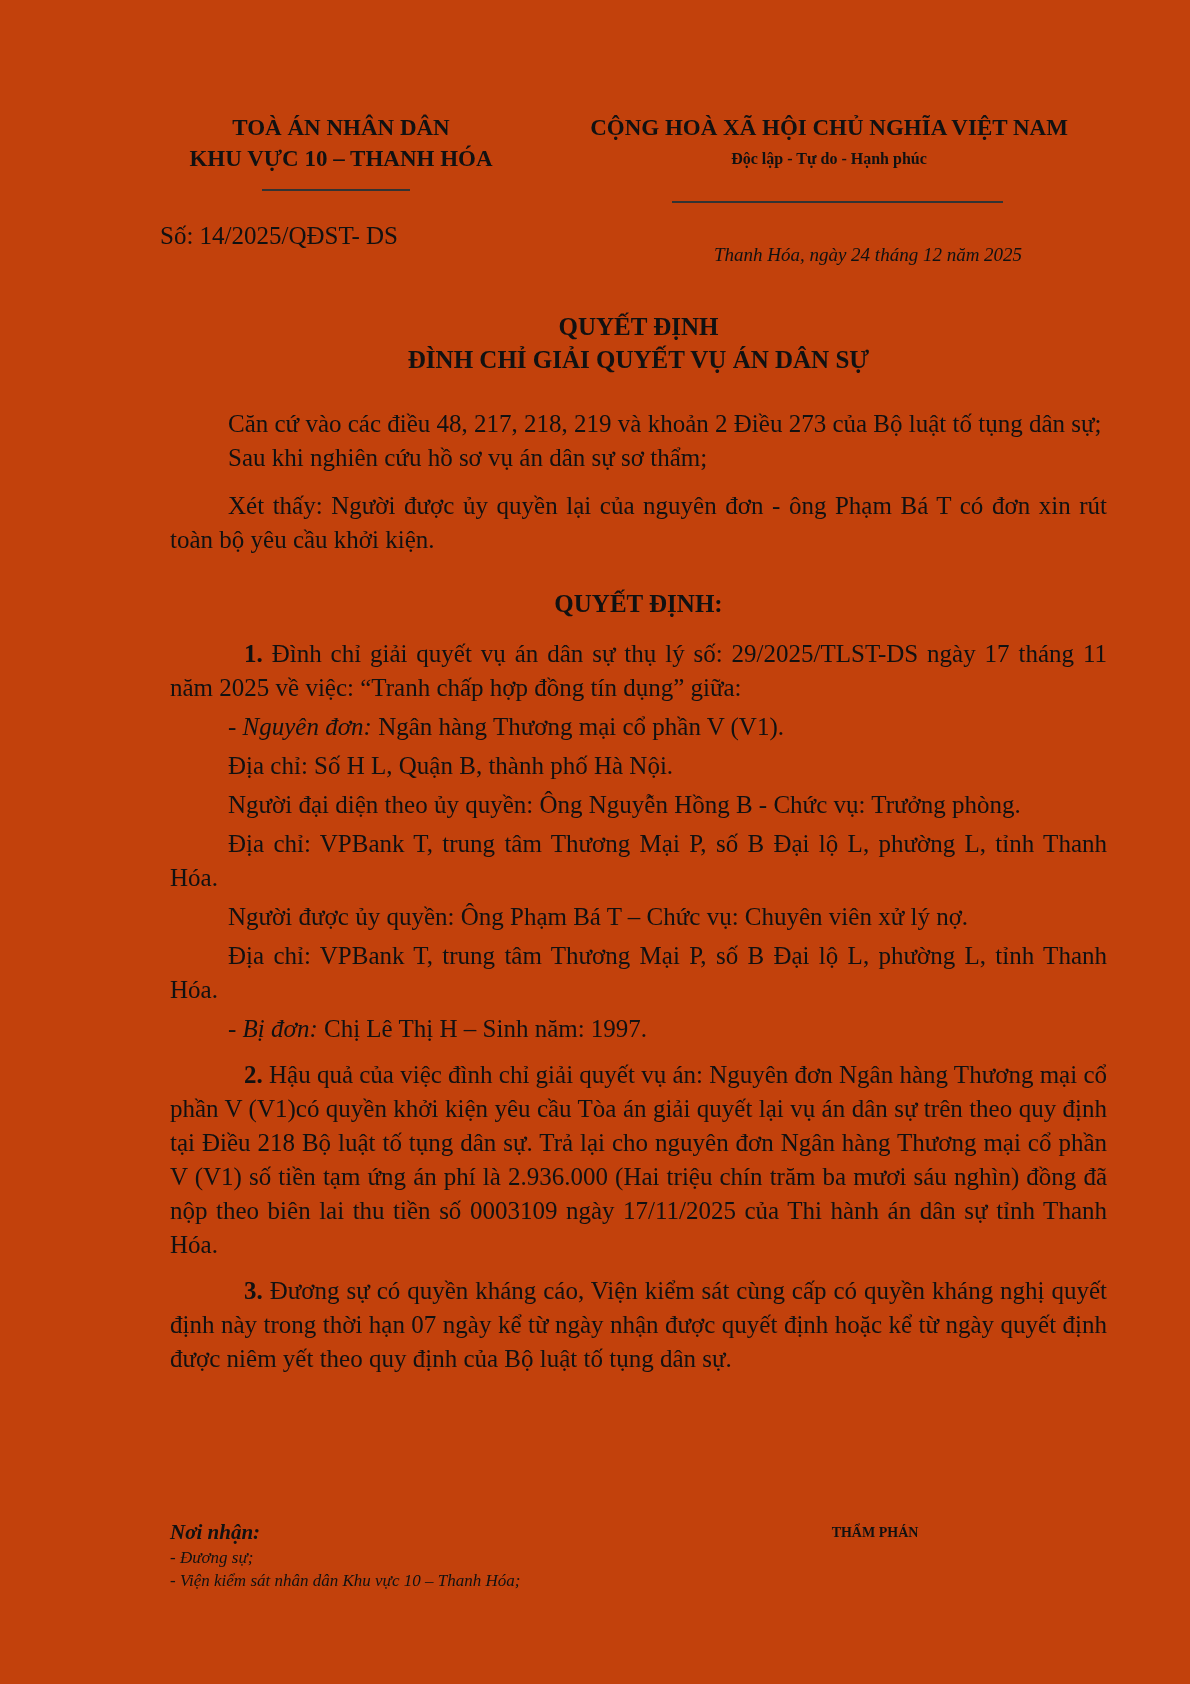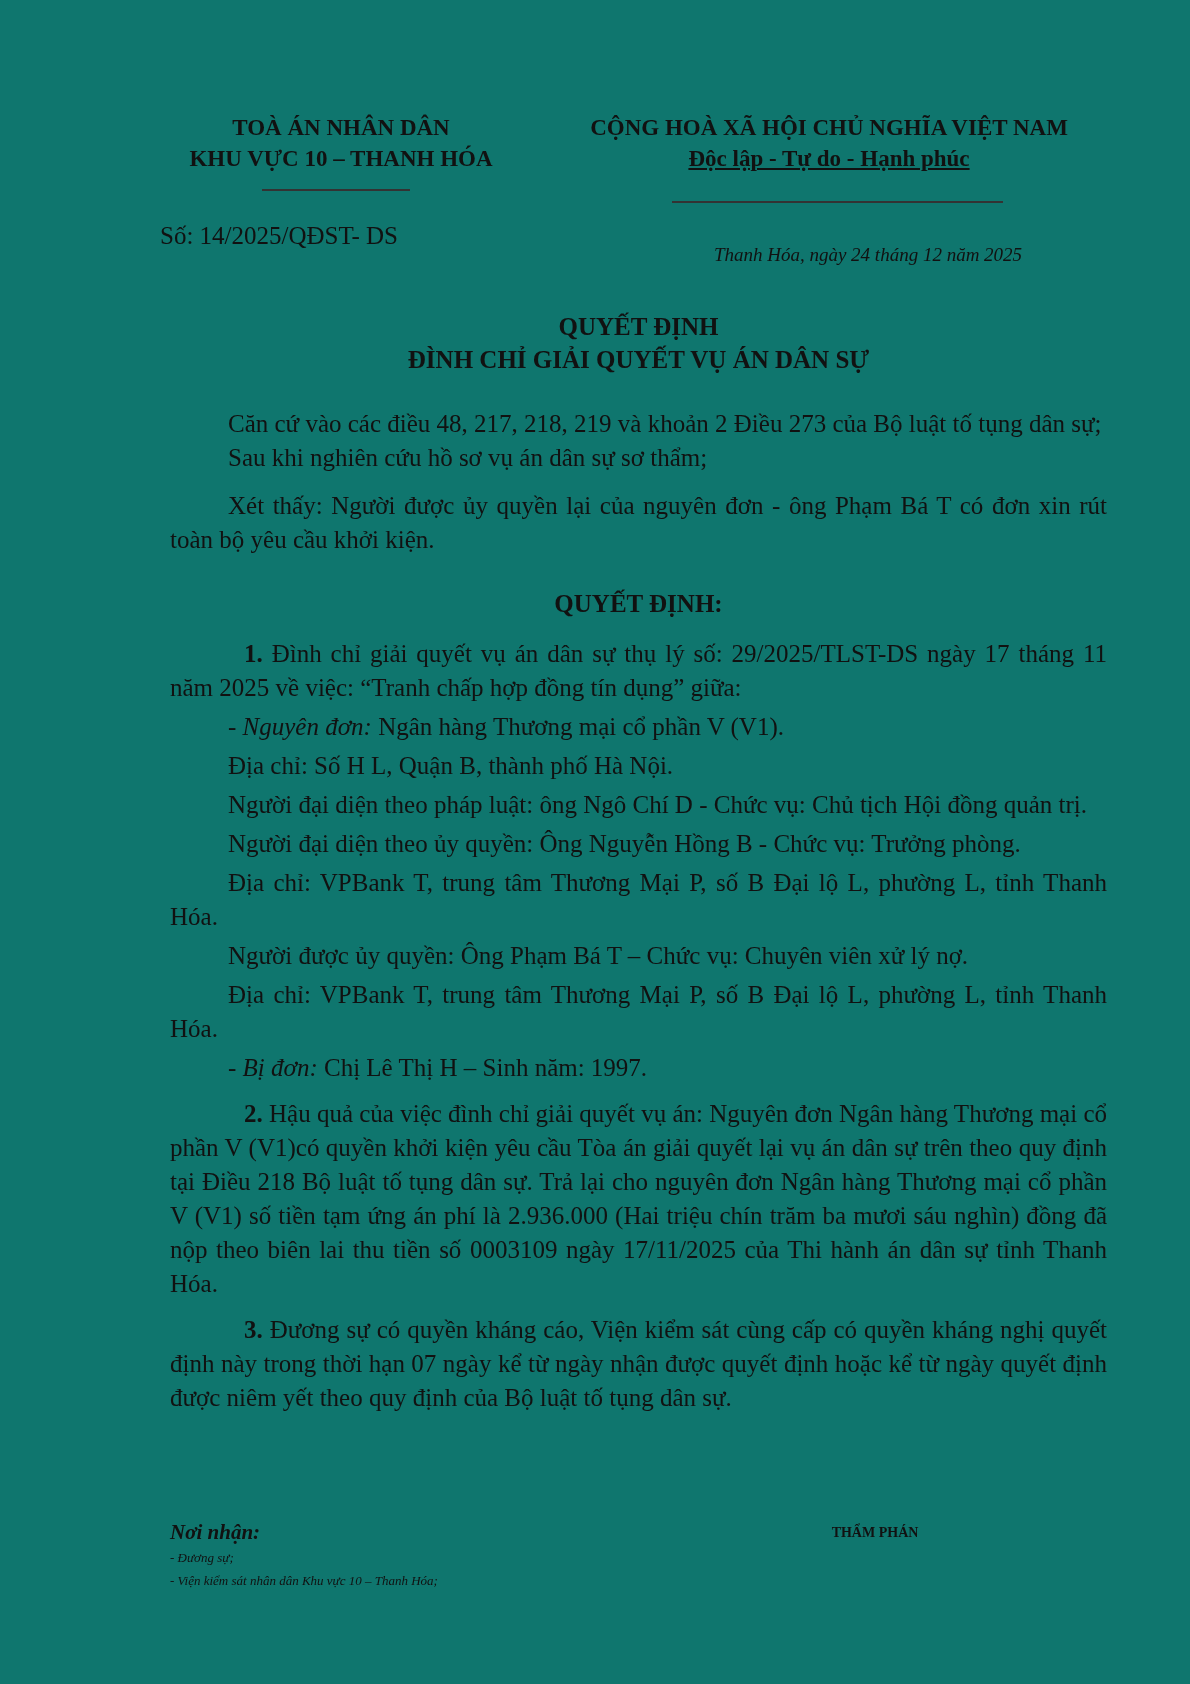--- a/index.html
+++ b/index.html
@@ -1,24 +1,24 @@
 <!DOCTYPE html>
 <html><head>
   <meta charset="utf-8">
   <style>
     html, body { margin: 0; padding: 0; background: #ffffff; }
     body { width: 1190px; height: 1684px; position: relative; overflow: hidden;
            font-family: "Liberation Serif", "DejaVu Serif", serif; color: #111111; }
-    .page { position: absolute; left: 0; top: 0; width: 1190px; height: 1684px; background: #0f766e; }
+    .page { position: absolute; left: 0; top: 0; width: 1190px; height: 1684px; background: #c2410c; }
 
     .hdr-left { position: absolute; left: 160px; top: 112px; width: 362px; text-align: center;
                 font-weight: bold; font-size: 23px; line-height: 31px; }
     .hdr-right { position: absolute; left: 570px; top: 112px; width: 518px; text-align: center;
                  font-weight: bold; font-size: 23px; line-height: 31px; }
-    .hdr-right .motto { font-size: 23px; text-decoration: underline; }
+    .hdr-right .motto { font-size: 16px; }
     .rule { position: absolute; height: 2px; background: #333; }
     .rule-left { left: 262px; top: 189px; width: 148px; }
     .rule-right { left: 672px; top: 201px; width: 331px; }
 
     .docno { position: absolute; left: 160px; top: 221px; width: 362px; text-align: left;
              font-size: 25px; line-height: 30px; }
     .docdate { position: absolute; left: 630px; top: 240px; width: 476px; text-align: center;
                font-size: 19px; line-height: 30px; font-style: italic; }
 
     .title { position: absolute; left: 170px; top: 310px; width: 937px; text-align: center;
@@ -29,21 +29,21 @@
     .body p.gap { margin-top: 14px; }
     .body .heading { text-align: center; text-indent: 0; font-weight: bold; margin: 30px 0 16px 0; }
     .body .item { text-indent: 74px; }
     .body .item.gap2 { margin-top: 12px; }
     .body .item b { font-weight: bold; }
     .body i { font-style: italic; }
     .body p.sp { margin-top: 5px; }
 
     .footer-left { position: absolute; left: 170px; top: 1518px; width: 520px; }
     .recv-title { font-style: italic; font-weight: bold; font-size: 21px; line-height: 28px; }
-    .recv-item { font-style: italic; font-size: 13px; line-height: 23px; }
+    .recv-item { font-style: italic; font-size: 17px; line-height: 23px; }
     .footer-right { position: absolute; left: 760px; top: 1518px; width: 230px; text-align: center;
                     font-weight: bold; font-size: 14px; line-height: 30px; }
   </style>
 </head>
 <body>
 
 <div class="page">
 
   <div class="hdr-left">
     <div>TOÀ ÁN NHÂN DÂN</div>
@@ -67,21 +67,20 @@
   <div class="body">
     <p>Căn cứ vào các điều 48, 217, 218, 219 và khoản 2 Điều 273 của Bộ luật tố tụng dân sự;</p>
     <p>Sau khi nghiên cứu hồ sơ vụ án dân sự sơ thẩm;</p>
     <p class="gap">Xét thấy: Người được ủy quyền lại của nguyên đơn - ông Phạm Bá T có đơn xin rút toàn bộ yêu cầu khởi kiện.</p>
 
     <p class="heading">QUYẾT ĐỊNH:</p>
 
     <p class="item"><b>1.</b><span> Đình  chỉ giải quyết vụ án dân sự thụ lý số: 29/2025/TLST-DS ngày 17 tháng 11 năm 2025 về việc: “Tranh chấp hợp đồng tín dụng” giữa:</span></p>
     <p class="sp"><span>- </span><i>Nguyên đơn:</i><span> Ngân hàng Thương mại cổ phần V (V1).</span></p>
     <p class="sp">Địa chỉ: Số H L, Quận B, thành phố Hà Nội.</p>
-    <p class="sp">Người đại diện theo pháp luật: ông Ngô Chí D - Chức vụ: Chủ tịch Hội đồng quản trị.</p>
     <p class="sp">Người đại diện theo ủy quyền: Ông Nguyễn Hồng B -  Chức vụ: Trưởng phòng.</p>
     <p class="sp">Địa chỉ: VPBank T, trung tâm Thương Mại P, số B Đại lộ L, phường L, tỉnh Thanh Hóa.</p>
     <p class="sp">Người được ủy quyền: Ông Phạm Bá T – Chức vụ: Chuyên viên xử lý nợ.</p>
     <p class="sp">Địa chỉ: VPBank T, trung tâm Thương Mại P, số B Đại lộ L, phường L, tỉnh Thanh Hóa.</p>
     <p class="sp"><span>- </span><i>Bị đơn:</i><span> Chị Lê Thị H – Sinh năm: 1997.</span></p>
 
     <p class="item gap2"><b>2.</b><span> Hậu quả của việc đình chỉ giải quyết vụ án: Nguyên đơn Ngân hàng Thương mại cổ phần V (V1)có quyền khởi kiện yêu cầu Tòa án giải quyết lại vụ án dân sự trên theo quy định tại Điều 218 Bộ luật tố tụng dân sự. Trả lại cho nguyên đơn Ngân hàng Thương mại cổ phần V (V1) số tiền tạm ứng án phí là 2.936.000 (Hai triệu chín trăm ba mươi sáu nghìn) đồng đã nộp theo biên lai thu tiền số 0003109 ngày 17/11/2025 của Thi hành án dân sự tỉnh Thanh Hóa.</span></p>
 
     <p class="item gap2" style="margin-top:12px"><b>3.</b><span> Đương sự có quyền kháng cáo, Viện kiểm sát cùng cấp có quyền kháng nghị quyết định này trong thời hạn 07 ngày kể từ ngày nhận được quyết định hoặc kể từ ngày quyết định được niêm yết theo quy định của Bộ luật tố tụng dân sự.</span></p>
   </div>

